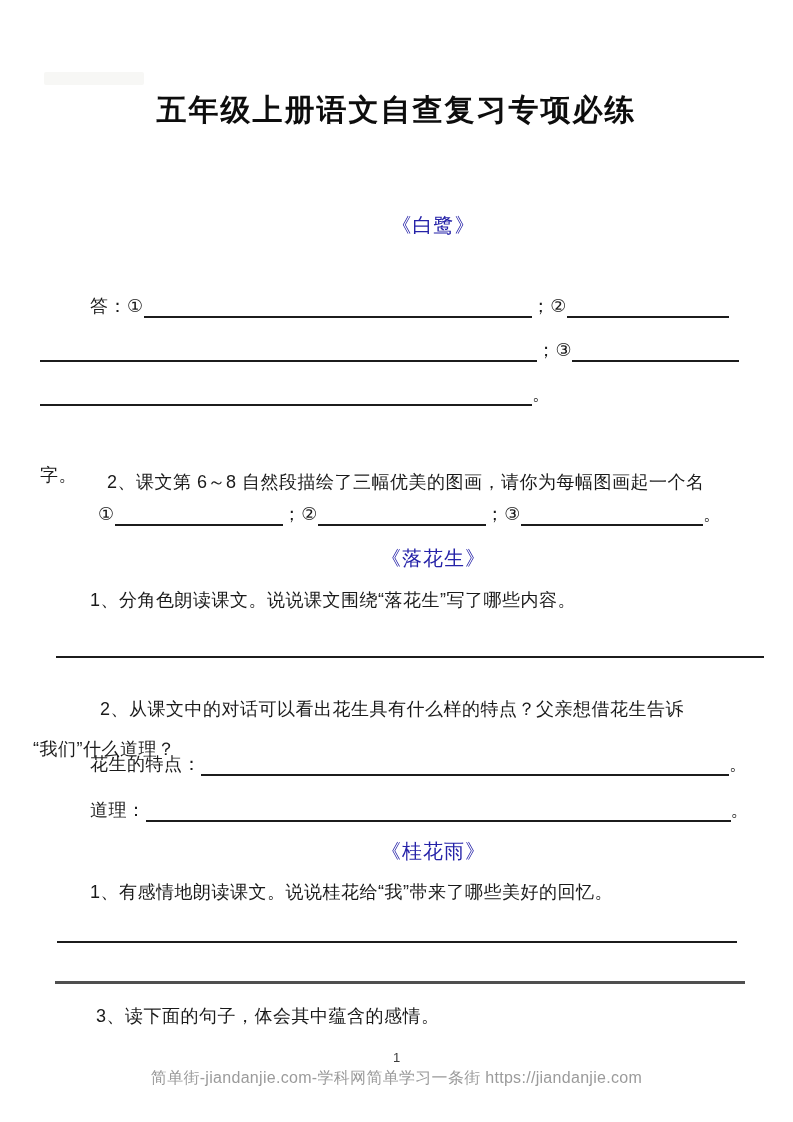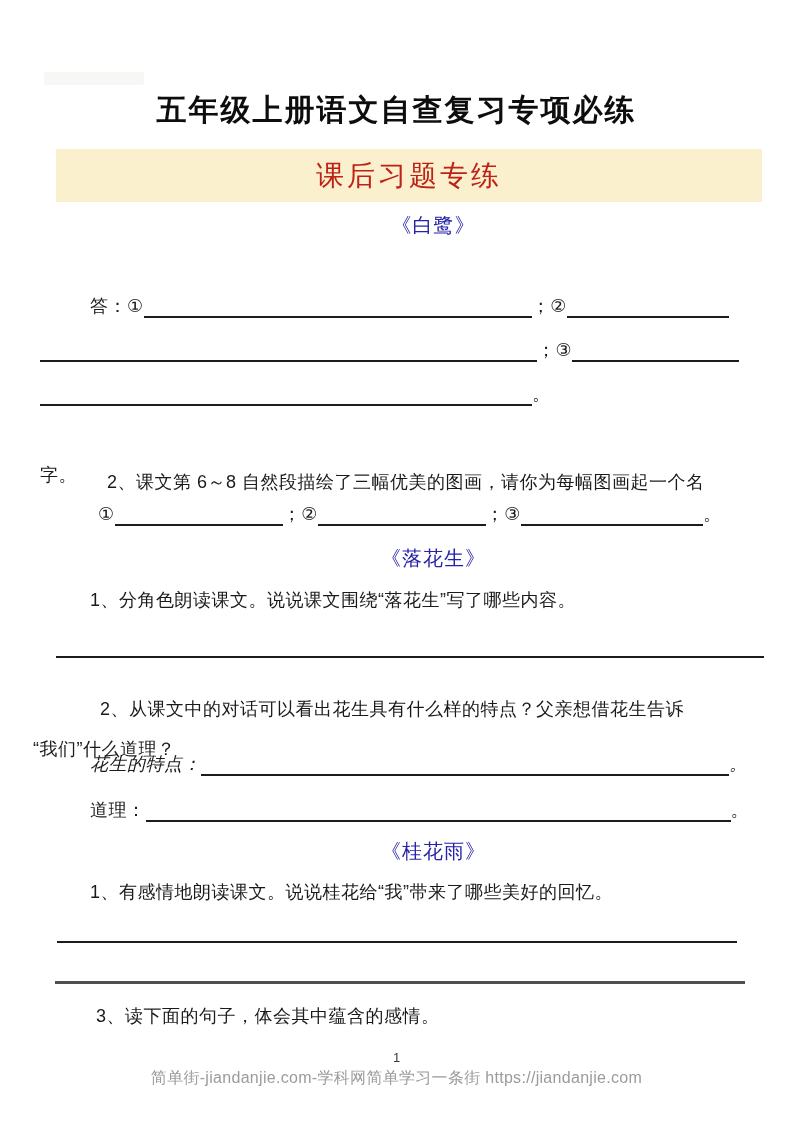--- a/index.html
+++ b/index.html
@@ -41,23 +41,20 @@
 </style>
 </head>
 <body>
 
 <div class="page">
 
   <div class="abs ghost"></div>
 
   <div class="abs center title">五年级上册语文自查复习专项必练</div>
 
-  <div class="abs banner">
-    <span>课后习题专练</span>
-  </div>
 
   <div class="abs center chapter" style="top:212px;">《白鹭》</div>
 
 
   <div class="row" style="top:295px; left:90px;">
     <span>答：</span>
     <span>①</span>
     <span class="blank" style="width:388px;"></span>
     <span>；</span>
     <span>②</span>
@@ -93,21 +90,21 @@
 
   <div class="abs center chapter" style="top:545px;">《落花生》</div>
 
   <div class="abs q" style="top:588px; left:90px;">1、分角色朗读课文。说说课文围绕“落花生”写了哪些内容。</div>
 
   <div class="hline" style="top:656px; left:56px; width:708px;"></div>
 
   <div class="abs q" style="top:697px; left:100px;">2、从课文中的对话可以看出花生具有什么样的特点？父亲想借花生告诉</div>
   <div class="abs q" style="top:737px; left:33px;">“我们”什么道理？</div>
 
-  <div class="row" style="top:753px; left:90px;font-style:italic;">
+  <div class="row" style="top:753px; left:90px;">
     <span>花生的特点：</span>
     <span class="blank" style="width:528px;"></span>
     <span>。</span>
   </div>
 
   <div class="row" style="top:799px; left:90px;">
     <span>道理：</span>
     <span class="blank" style="width:585px;"></span>
     <span>。</span>
   </div>

